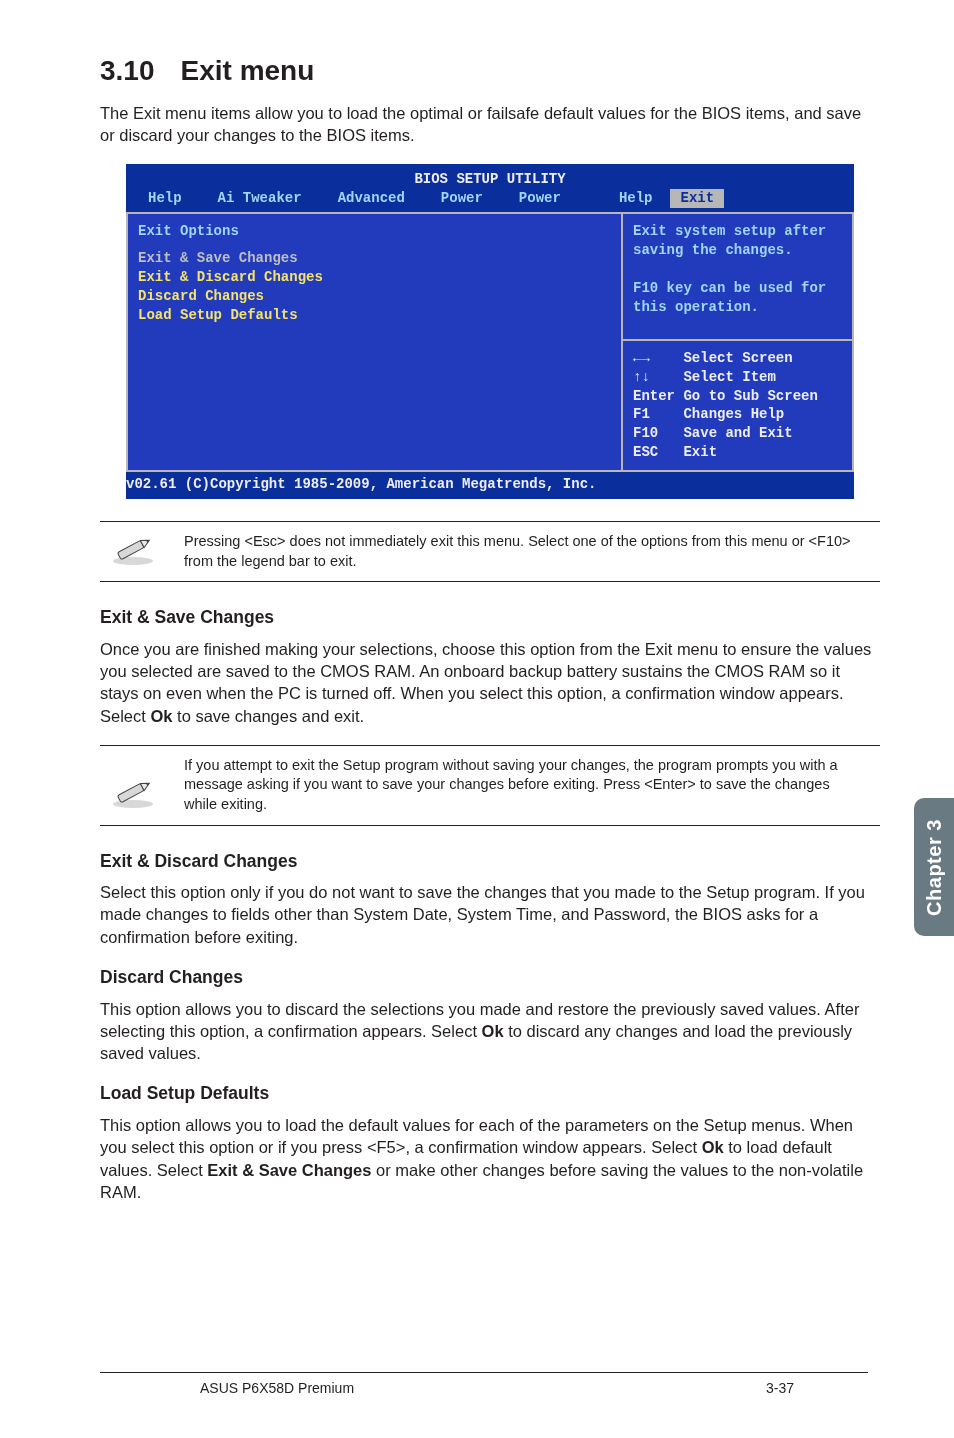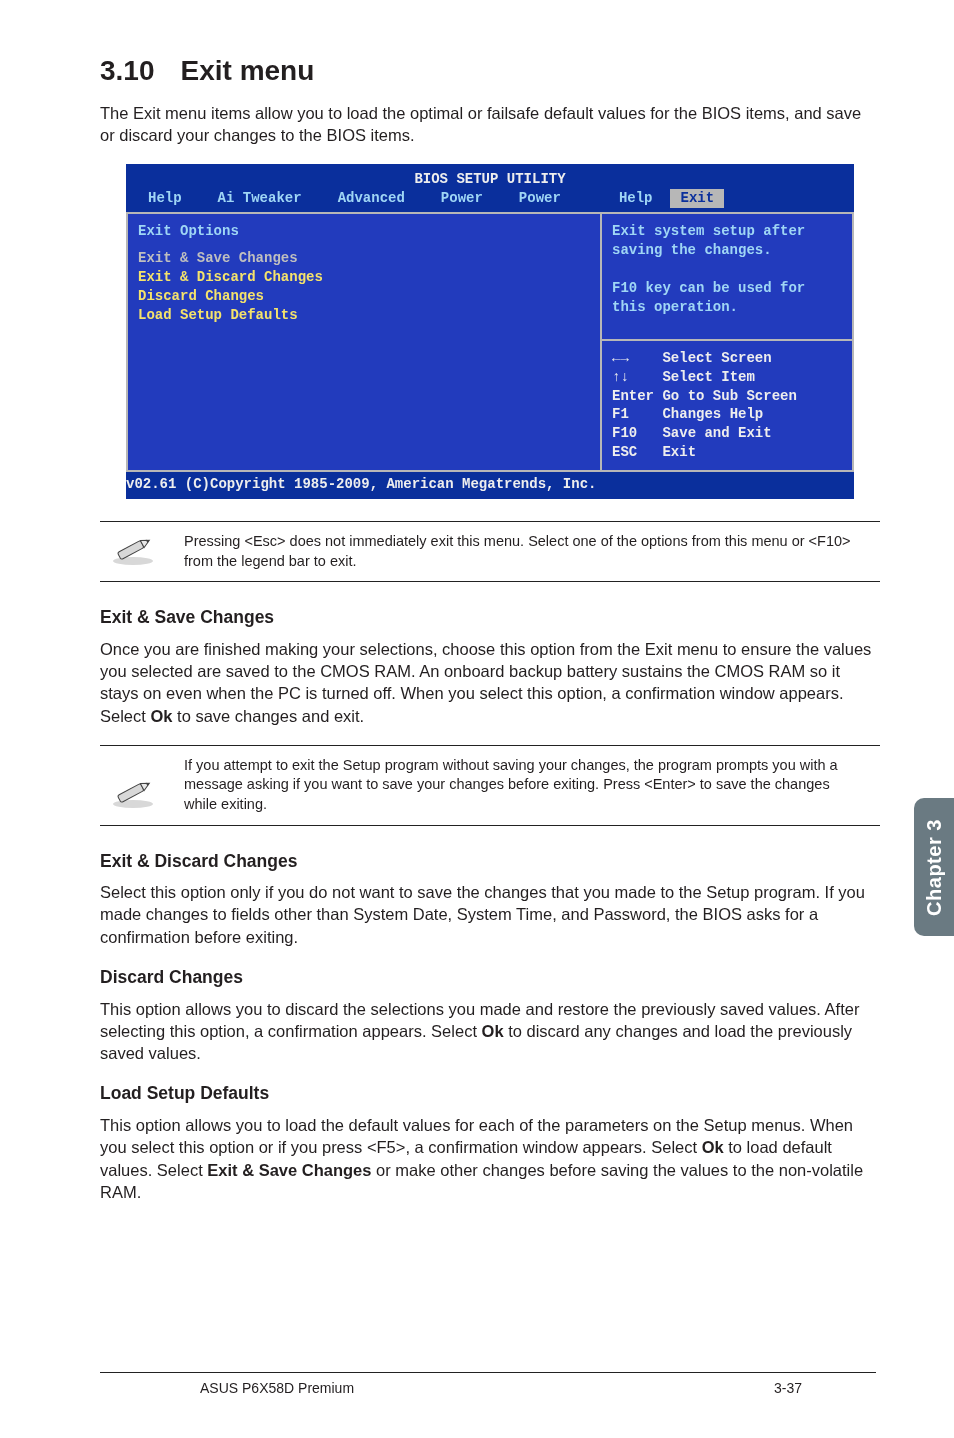--- a/index.html
+++ b/index.html
@@ -73,21 +73,21 @@
     border: 2px solid #b7b7b7;
     padding: 8px 10px 60px 10px;
     color: #f5e36b;
     min-height: 260px;
   }
   .bios-left .heading { color: #9fd6f5; margin-bottom: 8px; }
   .bios-left .grey { color: #bfbfbf; }
   .bios-left div { white-space: pre; }
 
   .bios-right {
-    width: 252px;
+    width: 231px;
     display: flex;
     flex-direction: column;
     border-right: 2px solid #b7b7b7;
     border-top: 2px solid #b7b7b7;
     border-bottom: 2px solid #b7b7b7;
   }
   .bios-right-top {
     background: #223bbd;
     color: #9fd6f5;
     padding: 8px 10px;
@@ -145,21 +145,21 @@
     color: #fff;
     font-weight: 700;
     font-size: 20px;
     transform: rotate(-90deg);
     white-space: nowrap;
     letter-spacing: 0.5px;
   }
 
   .footer {
     position: absolute;
-    left: 0; right: 4px; bottom: 40px;
+    left: 0; right: 12px; bottom: 40px;
     padding: 0 74px 0 100px;
     display: flex;
     justify-content: space-between;
     font-size: 14px;
     border-top: 1px solid #222;
     padding-top: 6px;
     margin: 0 74px 0 100px;
   }
   .footer-inner-left { }
   .footer-inner-right { }

